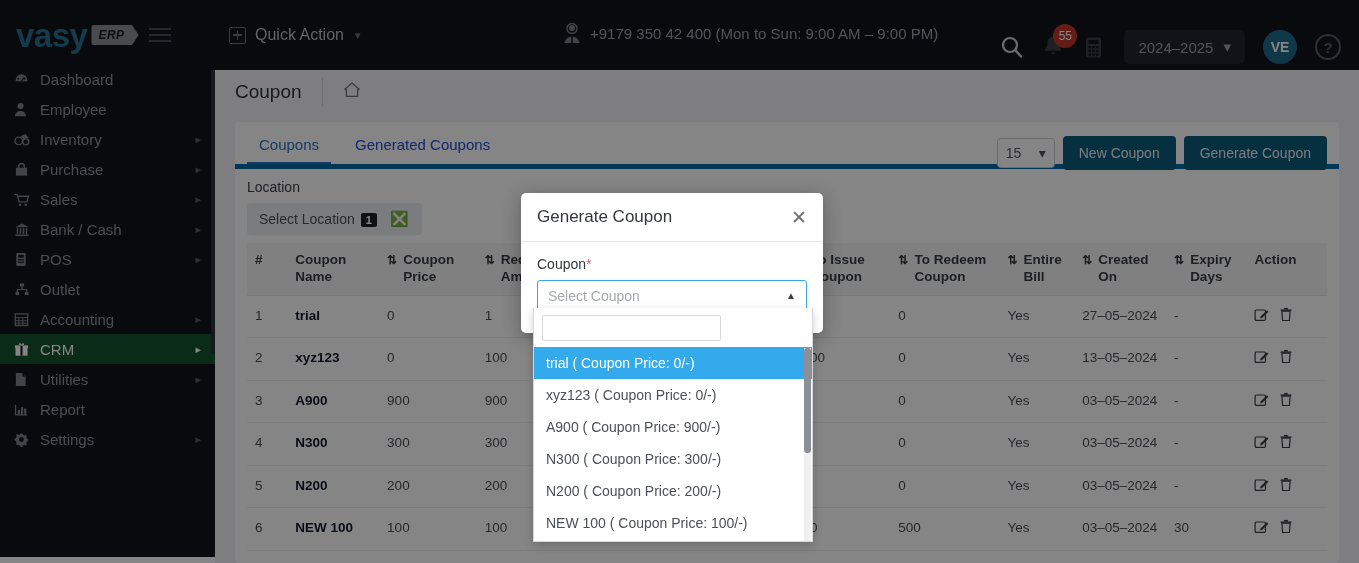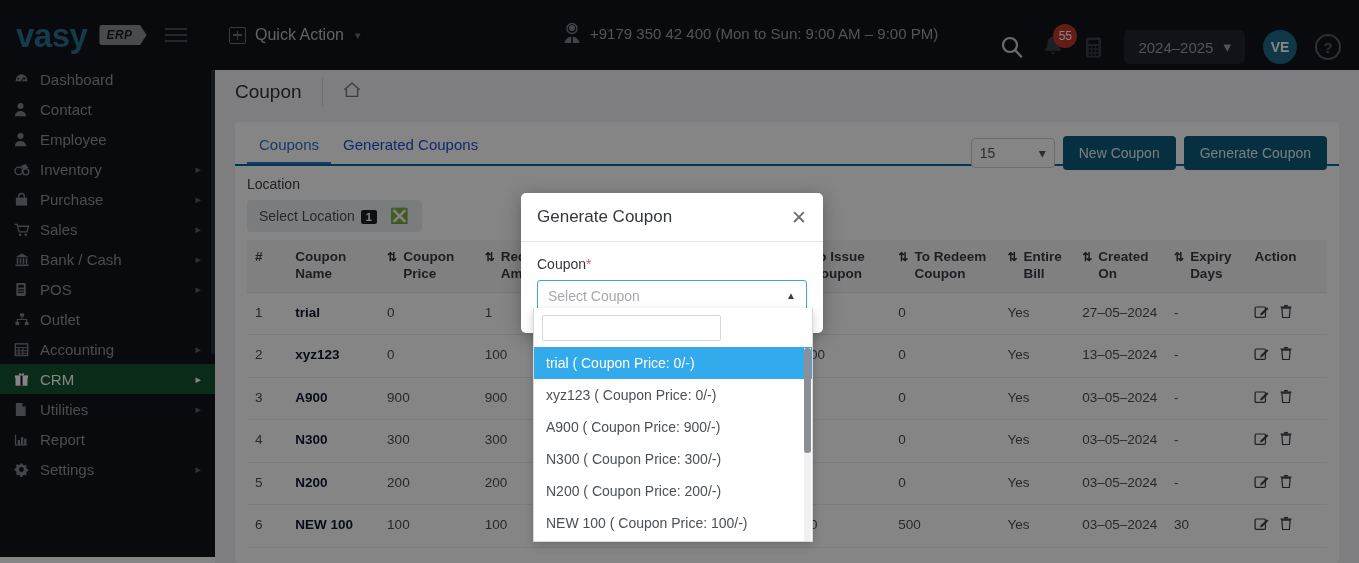--- a/index.html
+++ b/index.html
@@ -10,21 +10,21 @@
     background: #fff;
   }
   .app { position: relative; width: 1359px; height: 563px; background: #fff; }
 
   
   .topbar {
     position: absolute; top: 0; left: 0; width: 1359px; height: 70px;
     background: #12151c; display: flex; align-items: center;
     z-index: 30;
   }
-  .brand { display: flex; align-items: center; width: 215px; padding-left: 16px; gap: 12px; }
+  .brand { display: flex; align-items: center; width: 215px; padding-left: 16px; gap: 4px; }
   .brand-logo { color: #2a6f8e; font-size: 33px; font-weight: 700; letter-spacing: -0.5px; line-height: 1; }
   .brand-badge {
     background: #8b8e94; color: #1b1e25; font-size: 12px; font-weight: 700;
     padding: 3px 9px 3px 7px; border-radius: 3px; letter-spacing: 0.5px;
     clip-path: polygon(0 0, 86% 0, 100% 50%, 86% 100%, 0 100%);
     padding-right: 14px;
     font-style: italic;
   }
   .hamburger { display: flex; flex-direction: column; gap: 4px; margin-left: 6px; cursor: pointer; }
   .hamburger i { display: block; width: 22px; height: 2px; background: #474b55; }
@@ -103,21 +103,21 @@
     height: 44px; display: flex; align-items: center; padding-left: 20px; gap: 0;
   }
   .pagetitle { font-size: 19px; color: #2f3237; }
   .bc-div { width: 1px; height: 28px; background: #d3d5da; margin: 0 20px; }
   .home-ic { color: #6e727a; font-size: 16px; cursor: pointer; }
 
   .card {
     margin: 8px 20px 0 20px; background: #fff; border-radius: 4px;
     height: 441px; position: relative; overflow: hidden;
   }
-  .tabs { display: flex; gap: 0; padding: 14px 0 0 12px; border-bottom: 2px solid #0369a1; position: relative; }
+  .tabs { display: flex; gap: 12px; padding: 14px 0 0 12px; border-bottom: 5px solid #0369a1; position: relative; }
   .tab {
     font-size: 15px; color: #1d4ed8; padding: 0 12px 9px 12px; cursor: pointer;
   }
   .tab.active { color: #2a72c4; border-bottom: 2px solid #2a72c4; }
 
   .filter-zone { padding: 10px 12px 0 12px; }
   .filter-label { font-size: 14px; color: #3c4046; margin-bottom: 8px; }
   .chip {
     display: inline-flex; align-items: center; gap: 14px;
     background: #eceef1; border-radius: 4px; padding: 7px 12px;
@@ -127,21 +127,21 @@
     background: #1c1f26; color: #fff; font-size: 11px; font-weight: 700;
     padding: 1px 5px; border-radius: 2px; margin-left: 6px;
   }
   .chip-x { font-size: 15px; color: #52565d; }
 
   .rightctl {
     position: absolute; right: 12px; top: 14px; display: flex; align-items: center; gap: 8px;
   }
   .pagesel {
     border: 1px solid #ccd0d6; border-radius: 4px; background: #fff; color: #53575e;
-    font-size: 14px; padding: 6px 8px; width: 84px;
+    font-size: 14px; padding: 6px 8px; width: 58px;
     display: flex; align-items: flex-end; justify-content: space-between; cursor: pointer; margin-left: 46px;
   }
   .btn-primary {
     background: #0d5c7a; color: #e9eef1; font-size: 14px; border: none;
     border-radius: 4px; padding: 9px 16px; cursor: pointer; font-family: inherit;
   }
 
   
   .tbl-wrap { padding: 8px 12px 0 12px; }
   table { width: 100%; border-collapse: collapse; table-layout: fixed; }
@@ -293,29 +293,20 @@
           </span>
           <span class="slabel">Dashboard</span>
         </div>
         <div class="side-item">
           <span class="sic">
             <svg width="13" height="15" viewBox="0 0 14 16">
               <circle cx="7" cy="4.2" r="3.3" fill="currentColor"></circle>
               <path d="M1 15.2c0-3.3 2.7-5.6 6-5.6s6 2.3 6 5.6z" fill="currentColor"></path>
             </svg>
           </span>
-          <span class="slabel">Contact</span>
-        </div>
-        <div class="side-item">
-          <span class="sic">
-            <svg width="13" height="15" viewBox="0 0 14 16">
-              <circle cx="7" cy="4.2" r="3.3" fill="currentColor"></circle>
-              <path d="M1 15.2c0-3.3 2.7-5.6 6-5.6s6 2.3 6 5.6z" fill="currentColor"></path>
-            </svg>
-          </span>
           <span class="slabel">Employee</span>
         </div>
         <div class="side-item">
           <span class="sic">
             <svg width="17" height="15" viewBox="0 0 18 16">
               <circle cx="5" cy="9.5" r="4" fill="none" stroke="currentColor" stroke-width="1.5"></circle>
               <circle cx="12.5" cy="10.5" r="3.2" fill="none" stroke="currentColor" stroke-width="1.5"></circle>
               <path d="M7 4.5 12 2.2 15.5 6 10.5 8z" fill="currentColor"></path>
             </svg>
           </span>

